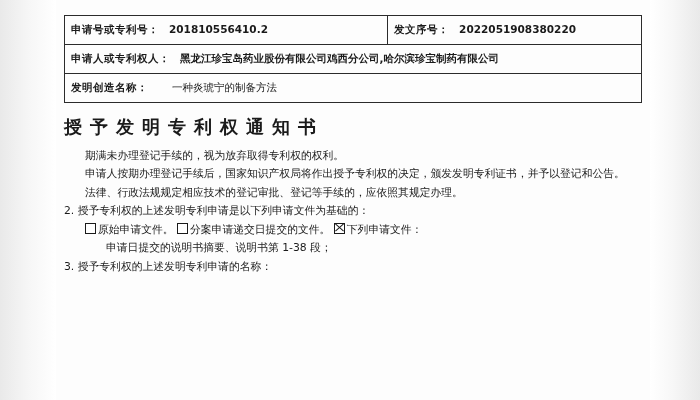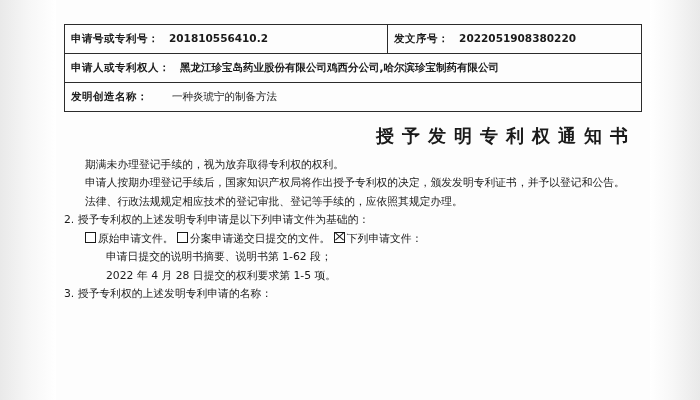--- a/index.html
+++ b/index.html
@@ -46,21 +46,21 @@
     height: 400px;
     box-sizing: border-box;
     padding: 8px 8px 0 8px;
   }
 
   
   .hdr-table {
     width: 100%;
     border-collapse: collapse;
     table-layout: fixed;
-    margin-top: 16px;
+    margin-top: 7px;
     text-align: center;
   }
   .hdr-table td {
     border: 1px solid #2b2b2b;
     padding: 4px 6px 5px 6px;
     font-size: 10.5px;
     line-height: 1.25;
     vertical-align: middle;
     height: 19px;
   }
@@ -80,21 +80,21 @@
   .cell-pair .val {
     font-weight: bold;
   }
   .nm-val {
     font-weight: normal;
     padding-left: 14px;
   }
 
   
   .doc-title {
-    text-align: right;
+    text-align: left;
     font-size: 18px;
     font-weight: bold;
     letter-spacing: 8px;
     margin: 12px 0 8px 0;
     padding-right: 6px;
   }
 
   
   .body {
     font-size: 10.8px;
@@ -199,22 +199,21 @@
           <span class="ck"></span><span>原始申请文件。</span>
         </span>
         <span class="nowrap">
           <span class="ck"></span><span>分案申请递交日提交的文件。</span>
         </span>
         <span class="nowrap">
           <span class="ck x"></span><span>下列申请文件：</span>
         </span>
       </div>
 
-      <div class="p ind3">申请日提交的说明书摘要、说明书第 1-62 段；</div>
-      <div class="p ind3">2022 年 4 月 28 日提交的权利要求第 1-5 项。</div>
+      <div class="p ind3">申请日提交的说明书摘要、说明书第 1-38 段；</div>
 
       <div class="p ind1">3. 授予专利权的上述发明专利申请的名称：</div>
 
 
     </div>
 
   </div>
 </div>
 
 </body></html>

